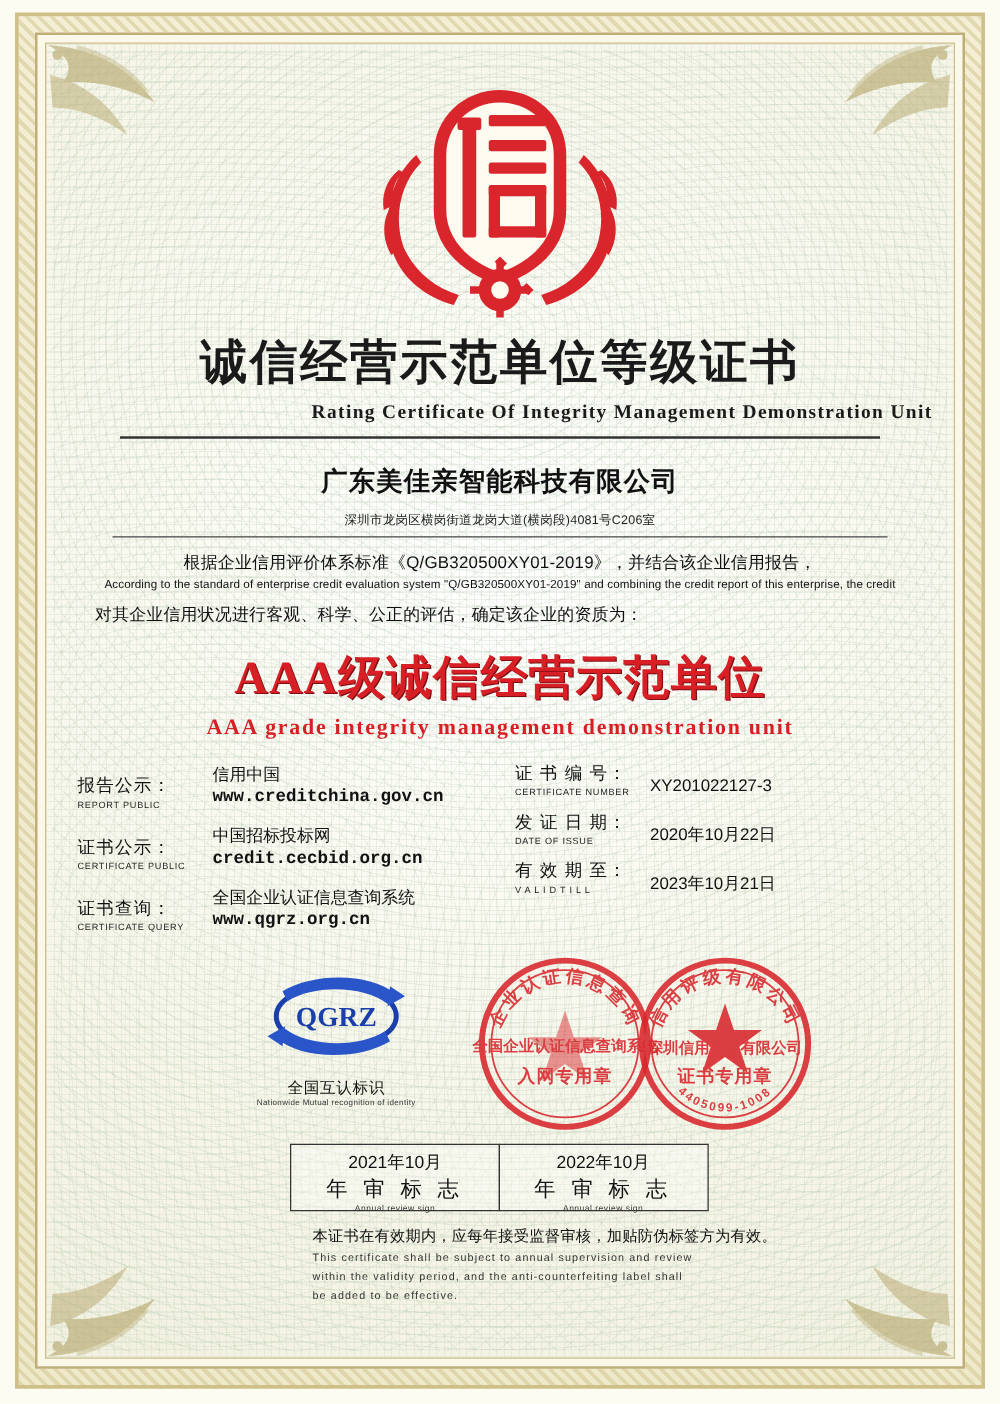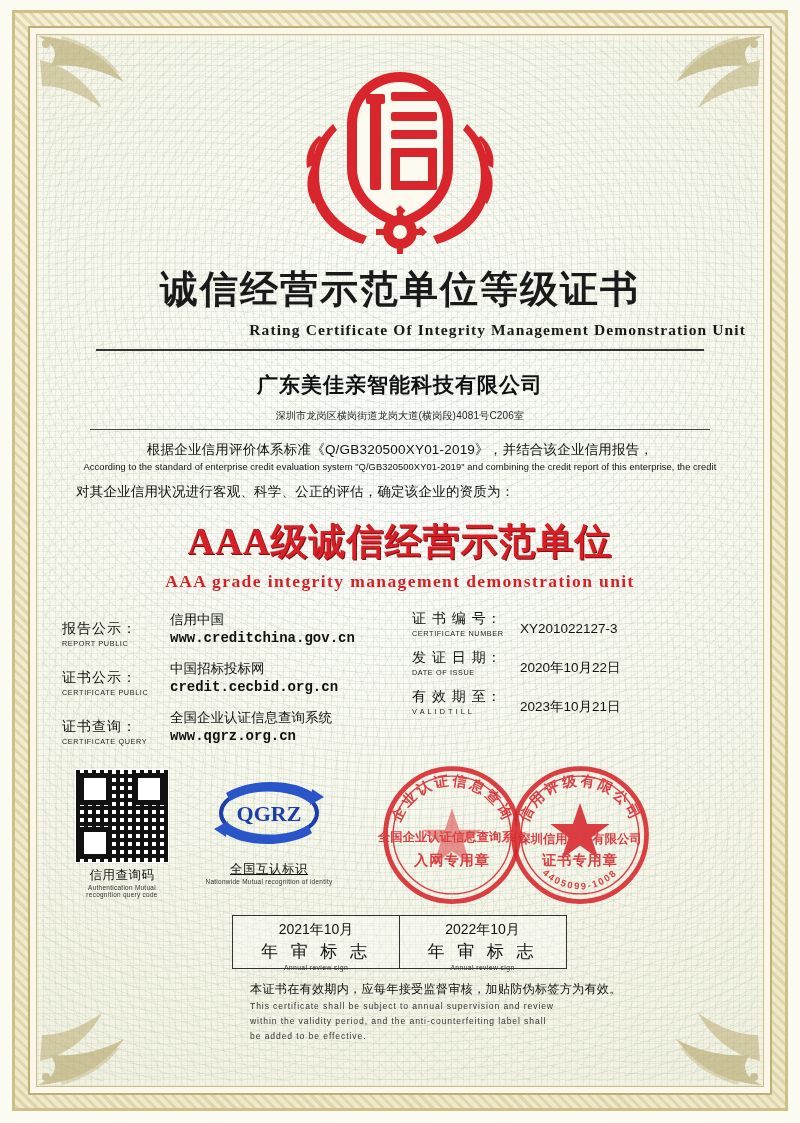--- a/index.html
+++ b/index.html
@@ -252,21 +252,21 @@
   .qr-cap-cn { font-size: 12.5px; color: #111; margin-top: 4px; letter-spacing: .5px; }
   .qr-cap-en { font-size: 6.4px; color: #333; letter-spacing: .3px; }
 
   .qgrz-block {
     position: absolute;
     left: 150px;
     top: 10px;
     width: 130px;
     text-align: center;
   }
-  .qgrz-cap-cn { font-size: 12.5px; color: #111; margin-top: 6px; letter-spacing: .5px; text-decoration: underline; }
+  .qgrz-cap-cn { font-size: 12.5px; color: #111; margin-top: 6px; letter-spacing: .5px; }
   .qgrz-cap-en { font-size: 6.4px; color: #333; letter-spacing: .3px; }
 
   .seal {
     position: absolute;
     width: 152px;
     height: 152px;
     top: -4px;
   }
   .seal.one { left: 322px; }
   .seal.two { left: 450px; }
@@ -478,27 +478,20 @@
             <div class="en">V A L I D    T I L L</div>
           </div>
           <div class="val">2023年10月21日</div>
         </div>
 
       </div>
     </div>
 
     <div class="marks">
 
-      <div class="qr-block">
-        <div class="qr">
-            <i></i>
-          </div>
-        <div class="qr-cap-cn">信用查询码</div>
-        <div class="qr-cap-en">Authentication Mutual recognition query code</div>
-      </div>
 
       <div class="qgrz-block">
         <svg width="126" height="78" viewBox="0 0 126 78">
           <ellipse cx="63" cy="40" rx="48" ry="25" fill="none" stroke="#1b3faa" stroke-width="4"></ellipse>
           <path d="M20 20 C46 4, 92 6, 110 22 L104 30 C86 16, 46 14, 24 28 Z" fill="#2a55c8"></path>
           <path d="M106 16 L118 24 L104 32 Z" fill="#2a55c8"></path>
           <path d="M106 60 C80 76, 34 74, 16 58 L22 50 C40 64, 80 66, 102 52 Z" fill="#2a55c8"></path>
           <path d="M20 64 L8 56 L22 48 Z" fill="#2a55c8"></path>
           <text x="63" y="48" text-anchor="middle" font-family="Liberation Serif, serif" font-weight="bold" font-size="22" fill="#1b3faa">QGRZ</text>
         </svg>

